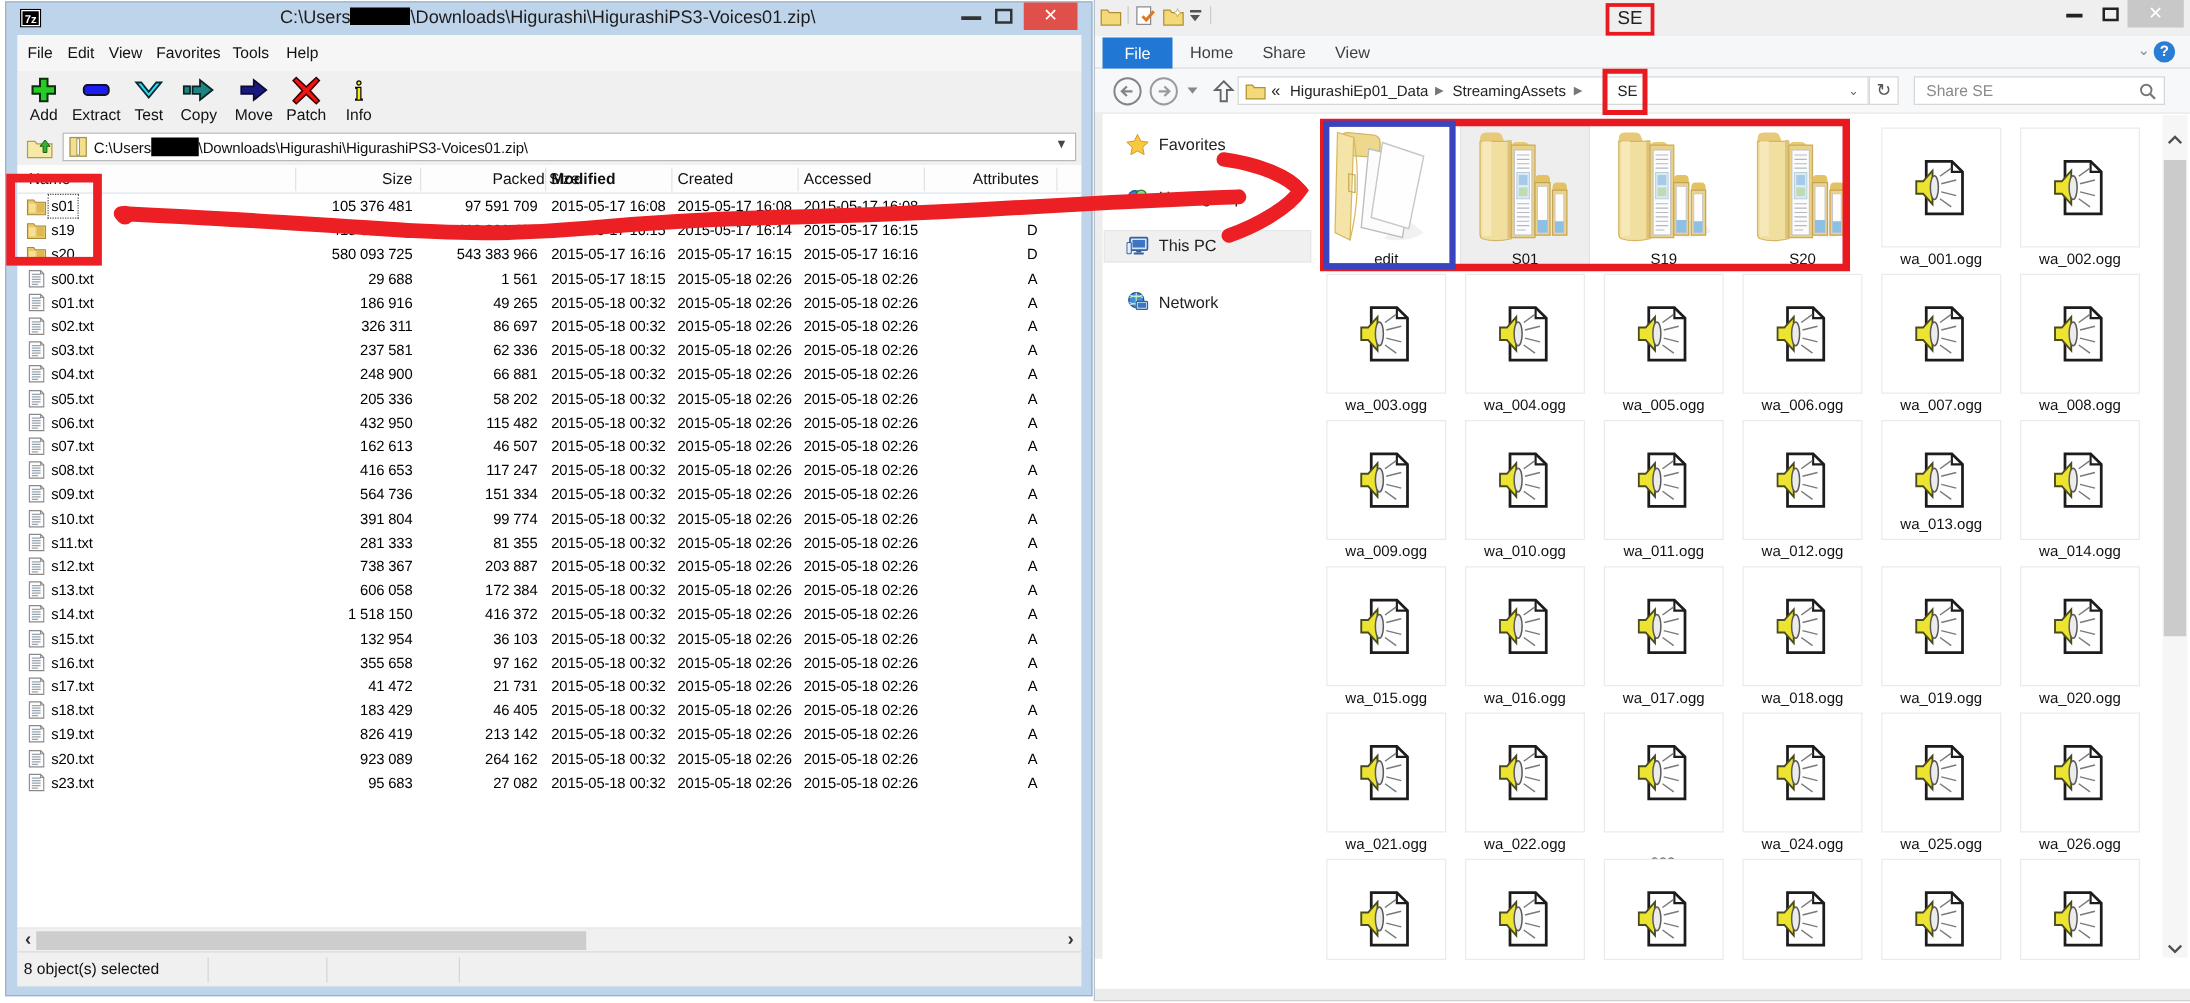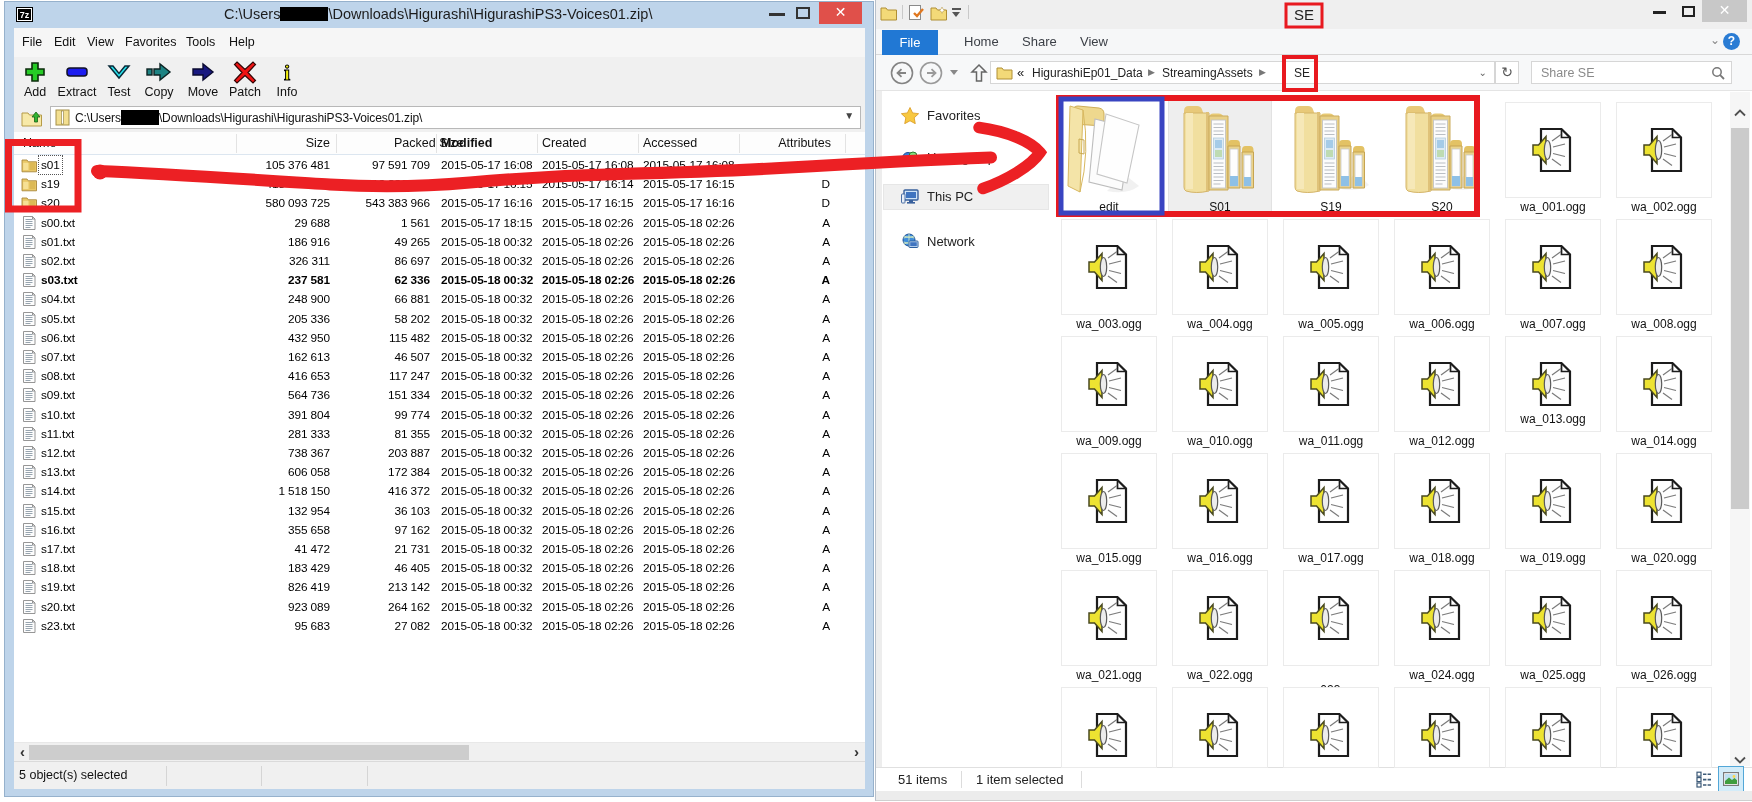--- a/index.html
+++ b/index.html
@@ -41,21 +41,21 @@
  border-top:1px solid #dadada;font-size:12.5px;color:#111;}
 .ssep{position:absolute;top:4px;width:1px;height:20px;background:#d5d5d5;}
 
 #we{position:absolute;left:875px;top:0;width:877px;height:801px;background:#fff;
  border-left:1px solid #b8c0ca;border-bottom:1px solid #cfcfcf;}
 #we .tbar{position:absolute;left:0;top:0;right:0;height:29px;background:#efefef;}
 #we .tabs{position:absolute;left:0;top:29px;right:0;height:26px;background:#f6f7f8;
  border-bottom:1px solid #d8d8d8;font-size:13px;color:#3b3f46;}
 #we .ftab{position:absolute;left:6px;top:1px;width:56px;height:25px;background:#2178d4;
  color:#fff;text-align:center;line-height:25px;font-size:13px;}
-#we .tab{position:absolute;top:5px;margin-left:12px;}
+#we .tab{position:absolute;top:5px;}
 #we .addrrow{position:absolute;left:0;top:55px;right:0;height:36px;background:#f7f8f9;
  border-bottom:1px solid #e4e4e4;}
 .box{position:absolute;background:#fff;border:1px solid #d6d6d6;height:23px;top:6px;font-size:12.5px;color:#222;}
 #we .content{position:absolute;left:0;top:91px;right:0;bottom:33px;background:#fff;
  border-left:6px solid #ededed;}
 .nav{position:absolute;font-size:13px;color:#222;}
 .nav svg{position:absolute;left:0;top:-1px;}
 .tlbl{position:absolute;width:112px;text-align:center;font-size:12px;color:#111;}
 .obox{position:absolute;width:96px;background:#fff;border:1px solid #ebebeb;}
 #we .sb{position:absolute;right:2px;top:92px;width:20px;bottom:34px;background:#f6f6f6;}
@@ -289,21 +289,21 @@
               <use href="#i-txt16"></use>
             </svg>
             <span class="zn"><span>s02.txt</span></span>
             <span class="zs">326 311</span>
             <span class="zp">86 697</span>
             <span class="zd" style="left:427px;">2015-05-18 00:32</span>
             <span class="zd" style="left:528px;">2015-05-18 02:26</span>
             <span class="zd" style="left:629px;">2015-05-18 02:26</span>
             <span class="za">A</span>
           </div>
-<div class="zr" style="top:139.2px;font-weight:bold;">
+<div class="zr" style="top:139.2px;">
             <svg class="fi" viewBox="0 0 16 16">
               <use href="#i-txt16"></use>
             </svg>
             <span class="zn"><span>s03.txt</span></span>
             <span class="zs">237 581</span>
             <span class="zp">62 336</span>
             <span class="zd" style="left:427px;">2015-05-18 00:32</span>
             <span class="zd" style="left:528px;">2015-05-18 02:26</span>
             <span class="zd" style="left:629px;">2015-05-18 02:26</span>
             <span class="za">A</span>
@@ -524,21 +524,21 @@
             <span class="zd" style="left:629px;">2015-05-18 02:26</span>
             <span class="za">A</span>
           </div>
   </div>
   <div class="hscroll">
    <span class="sarr" style="left:6px;">‹</span>
    <div class="thumb"></div>
    <span class="sarr" style="right:6px;">›</span>
   </div>
   <div class="status">
-   <span style="position:absolute;left:5px;top:6px;">5 object(s) selected</span>
+   <span style="position:absolute;left:5px;top:6px;">8 object(s) selected</span>
    <span class="ssep" style="left:152px;"></span>
           <span class="ssep" style="left:247px;"></span>
    <span class="ssep" style="left:353px;"></span>
   </div>
  </div>
 </div>
 
 <div id="we">
  <div class="tbar">
   <svg style="position:absolute;left:4px;top:5px;" width="18" height="16" viewBox="0 0 18 16">
@@ -630,42 +630,20 @@
  </div>
  <div class="sb">
         <div class="abs" style="left:4px;top:11px;width:12px;height:8px;"><svg width="12" height="8" viewBox="0 0 12 8">
             <path d="M1,6.5 L6,1.5 L11,6.5" stroke="#505050" stroke-width="1.8" fill="none"></path>
           </svg></div>
   <div class="sbthumb"></div>
   <div class="abs" style="left:4px;bottom:8px;width:12px;height:8px;"><svg width="12" height="8" viewBox="0 0 12 8">
             <path d="M1,1.5 L6,6.5 L11,1.5" stroke="#505050" stroke-width="1.8" fill="none"></path>
           </svg></div>
  </div>
- <div class="estatus">
-  <span style="position:absolute;left:22px;top:4px;">51 items</span>
-  <div class="abs" style="left:85px;top:3px;width:1px;height:17px;background:#dcdcdc;"></div>
-  <span style="position:absolute;left:100px;top:4px;">1 item selected</span>
-  <div class="abs" style="left:205px;top:3px;width:1px;height:17px;background:#dcdcdc;"></div>
-  <svg style="position:absolute;right:39px;top:3px;" width="17" height="17" viewBox="0 0 17 17">
-          <g stroke="#3c5a78" stroke-width="1.6">
-            <rect x="1" y="1.2" width="4" height="4" fill="none" stroke-width="1.2"></rect>
-            <rect x="1" y="6.6" width="4" height="4" fill="none" stroke-width="1.2"></rect>
-            <rect x="1" y="12" width="4" height="4" fill="none" stroke-width="1.2"></rect>
-            <path d="M7,3.2 h8 M7,8.6 h8 M7,14 h8" stroke-dasharray="3.4,1.2"></path>
-          </g>
-        </svg>
-  <div class="abs" style="right:8px;top:-2px;width:26px;height:26px;background:#d3ecf9;border:1px solid #52a7d8;">
-   <svg style="position:absolute;left:4px;top:5px;" width="16" height="14" viewBox="0 0 16 14">
-            <rect x="0.6" y="0.6" width="14.8" height="12.8" fill="#fff" stroke="#7a7a7a" stroke-width="1.2"></rect>
-            <rect x="2" y="2" width="12" height="10" fill="#bfe0f2"></rect>
-            <path d="M2,9 l4,-3.5 3,2.5 2.5,-2 2.5,2.2 0,3.8 -12,0 z" fill="#3f9e3f"></path>
-            <circle cx="11" cy="4.5" r="1.4" fill="#fdd64f"></circle>
-          </svg>
-  </div>
- </div>
  <div class="egray"></div>
 </div>
 
 <div class="abs" style="left:1168px;top:100px;width:104px;height:114px;background:#eeeeee;border:1px solid #e2e2e2;"></div>
 <svg class="abs" style="left:1061px;top:99px;" width="96" height="98" viewBox="0 0 96 98">
       <use href="#i-foldopen"></use>
     </svg>
 <div class="tlbl" style="left:1053px;top:200px;">edit</div>
 <svg class="abs" style="left:1172px;top:99px;" width="96" height="98" viewBox="0 0 96 98">
       <use href="#i-folddocs"></use>

